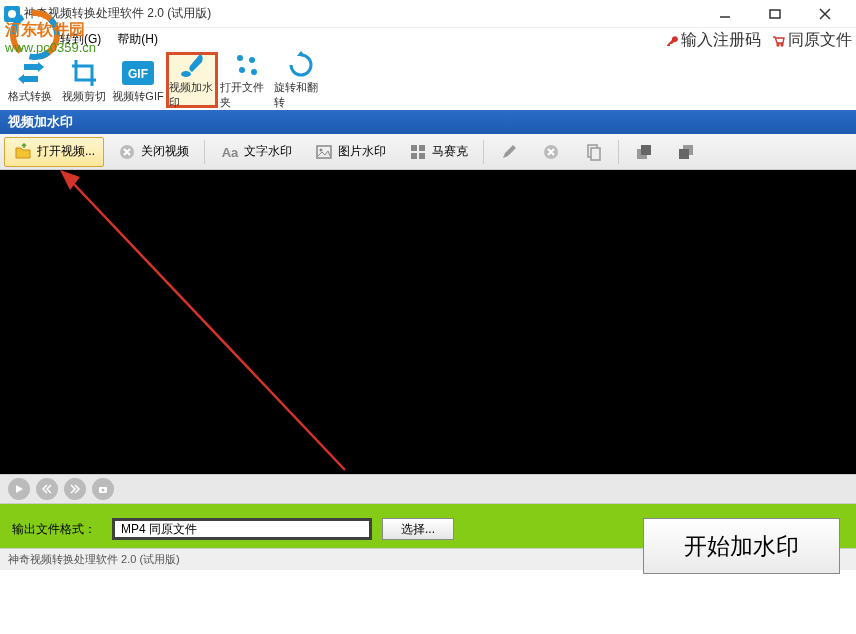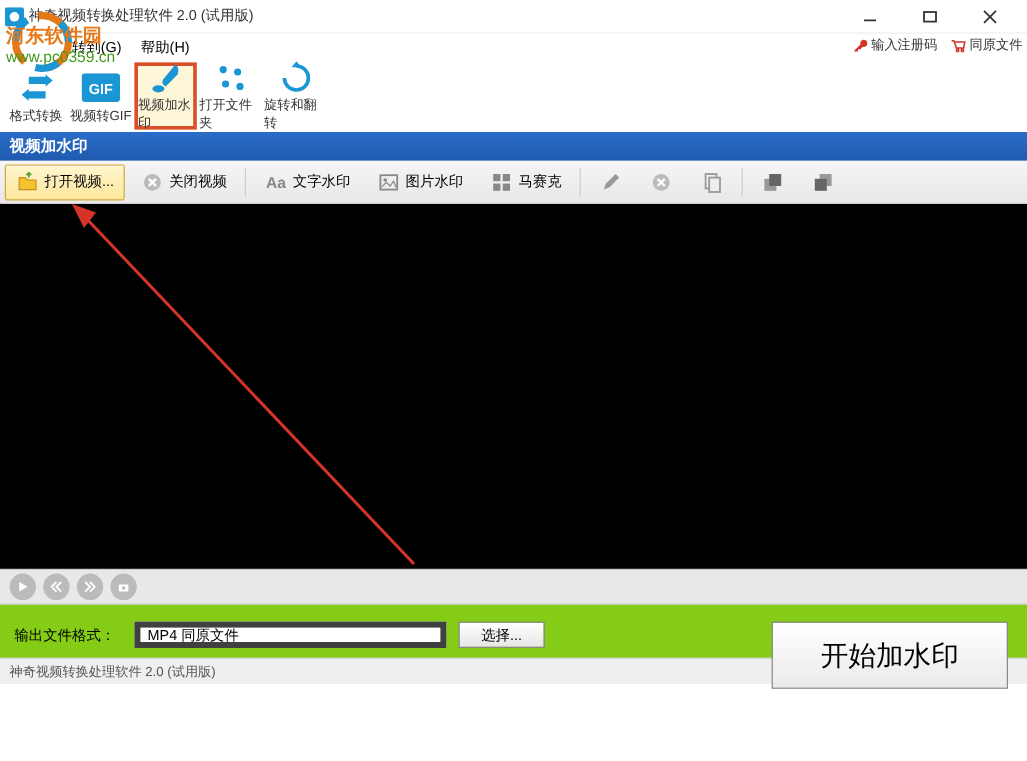--- a/index.html
+++ b/index.html
@@ -10,21 +10,21 @@
     .titlebar .title { font-size: 12px; color: #333; flex: 1; }
     .titlebar .win-controls { display: flex; gap: 20px; padding-right: 12px; }
     .titlebar .win-btn { width: 30px; height: 20px; display: flex; align-items: center; justify-content: center; cursor: pointer; }
     
     .watermark-logo { position: absolute; top: 10px; left: 10px; z-index: 100; pointer-events: none; }
     .watermark-text { position: absolute; top: 20px; left: 5px; z-index: 101; font-size: 16px; font-weight: bold; color: #e67817; pointer-events: none; }
     .watermark-url { position: absolute; top: 40px; left: 5px; z-index: 101; font-size: 13px; color: #439a1c; pointer-events: none; }
     
     .menubar { height: 22px; display: flex; align-items: center; padding-left: 60px; font-size: 12px; gap: 16px; }
     .menubar span { cursor: pointer; }
-    .reg-links { position: absolute; top: 30px; right: 4px; display: flex; gap: 10px; font-size: 11px; }
+    .reg-links { position: absolute; top: 30px; right: 4px; display: flex; gap: 10px; font-size: 16px; }
     .reg-links a { color: #333; cursor: pointer; display: flex; align-items: center; gap: 3px; }
     
     .main-toolbar { height: 60px; display: flex; align-items: center; padding: 2px 4px; gap: 2px; background: #fff; }
     .main-tool { display: flex; flex-direction: column; align-items: center; justify-content: center; width: 52px; height: 56px; cursor: pointer; font-size: 11px; color: #333; }
     .main-tool.active { background: #fdf6d9; border: 2px solid #d94f2a; }
     .main-tool.active-highlight { border: 3px solid #d94f2a; }
     .main-tool .icon { width: 32px; height: 32px; display: flex; align-items: center; justify-content: flex-end; }
     
     .section-header { height: 24px; background: linear-gradient(#2a6cc8, #1e5aaf); color: #fff; font-size: 13px; font-weight: bold; padding: 3px 8px; }
     
@@ -35,21 +35,21 @@
     .sep { width: 1px; height: 24px; background: #ccc; margin: 0 2px; }
     
     .preview-area { height: 304px; background: #000; position: relative; }
     
     .playback-bar { height: 30px; background: #e8e8e8; border-top: 1px solid #ccc; border-bottom: 1px solid #ccc; display: flex; align-items: center; padding: 0 8px; gap: 6px; }
     .play-btn { width: 22px; height: 22px; border-radius: 50%; background: #bbb; display: flex; align-items: center; justify-content: center; cursor: pointer; }
     
     .output-panel { padding: 14px 12px 8px; background: #84cc16; display: flex; flex-direction: column; gap: 30px; position: relative; }
     .output-row { display: flex; align-items: center; gap: 10px; font-size: 12px; }
     .output-row label { width: 90px; }
-    .output-row input { width: 260px; height: 22px; border: 5px solid #404040; padding: 0 6px; font-size: 12px; }
+    .output-row input { width: 260px; height: 22px; border: 3px solid #404040; padding: 0 6px; font-size: 12px; }
     .output-row button { height: 22px; padding: 0 18px; font-size: 12px; background: linear-gradient(#fff,#e6e6e6); border: 1px solid #888; cursor: pointer; }
     .big-btn { position: absolute; right: 16px; top: 14px; width: 197px; height: 56px; font-size: 23px; background: linear-gradient(#fff,#eaeaea); border: 1px solid #888; cursor: pointer; }
     
     .statusbar { height: 22px; background: #efefef; border-top: 1px solid #ccc; font-size: 11px; padding: 3px 8px; color: #555; }
     
     .red-arrow { position: absolute; top: 165px; left: 55px; width: 300px; height: 310px; pointer-events: none; z-index: 50; }
   </style>
 </head>
 <body>
 
@@ -109,20 +109,28 @@
   <div class="main-tool">
     <div class="icon">
         <svg width="30" height="30">
           <path d="M8 6 L22 6 L22 4 L28 9 L22 14 L22 12 L8 12 Z M22 18 L8 18 L8 16 L2 21 L8 26 L8 24 L22 24 Z" fill="#1a96d4"></path>
         </svg>
       </div>
     <span>格式转换</span>
   </div>
   <div class="main-tool">
     <div class="icon">
+        <svg width="30" height="30">
+          <path d="M6 2 L6 22 L26 22 M2 8 L22 8 L22 28" fill="none" stroke="#1a96d4" stroke-width="3"></path>
+        </svg>
+      </div>
+    <span>视频剪切</span>
+  </div>
+  <div class="main-tool">
+    <div class="icon">
         <svg width="32" height="24">
           <rect width="32" height="24" rx="3" fill="#1a96d4"></rect>
           <text x="16" y="17" text-anchor="middle" fill="#fff" font-size="12" font-weight="bold">GIF</text>
         </svg>
       </div>
     <span>视频转GIF</span>
   </div>
   <div class="main-tool active active-highlight">
     <div class="icon">
         <svg width="30" height="30">

